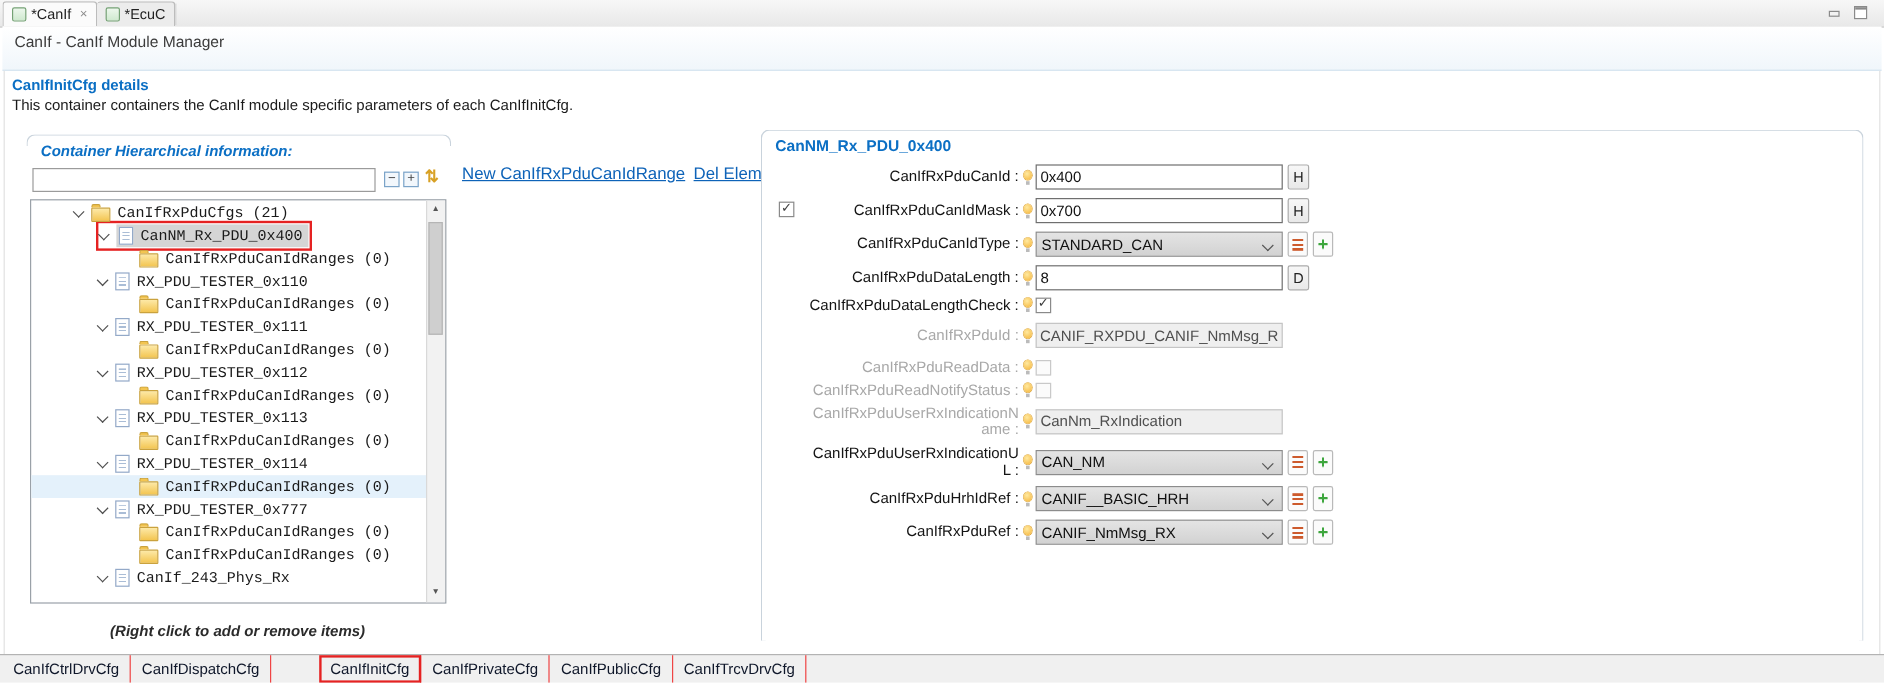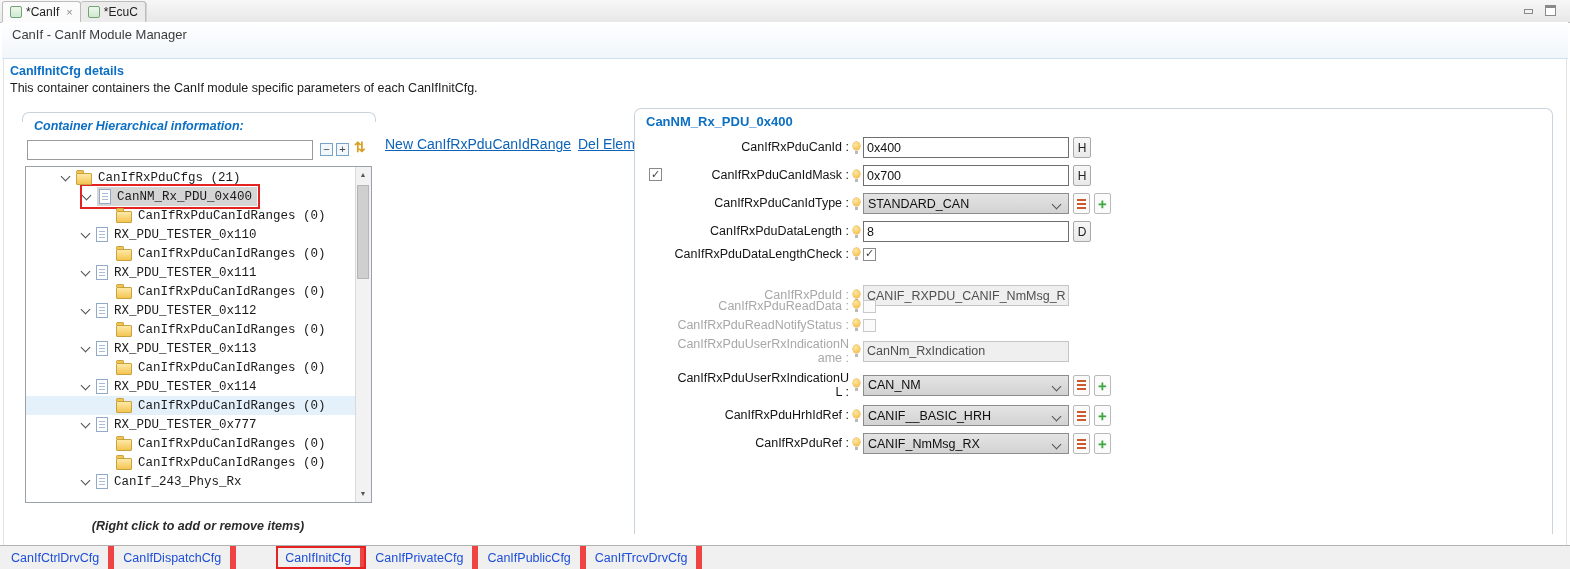--- a/index.html
+++ b/index.html
@@ -99,22 +99,22 @@
   .listicon { width:9px; height:10px; background:repeating-linear-gradient(to bottom,#cd5a2c 0 2px,transparent 2px 4px); }
   .plusicon { color:#3da63d; font-size:15px; font-weight:bold; line-height:1; text-shadow:0 1px 0 #cde8cd; }
   .cb { width:13px; height:13px; box-sizing:border-box; border:1px solid #8a8a8a; background:#fff;
     display:flex; align-items:center; justify-content:center; flex:none; }
   .cb .tick { font-size:11px; color:#3f3f3f; line-height:1; margin-top:-1px; }
   .cb.dim { border-color:#c9c9c9; background:#fbfbfb; }
   .pre-cb { position:absolute; left:14px; top:59px; }
   
   .bottombar { position:absolute; left:0; right:0; bottom:0; height:23px; background:#f0f0f0;
     border-top:1px solid #b3b3b3; display:flex; align-items:stretch; padding-left:2px; }
-  .btab { display:flex; align-items:center; padding:0 9px; font-size:12.5px; color:#1d4ed8;
-    border-right:6px solid #ef4444; }
+  .btab { display:flex; align-items:center; padding:0 9px; font-size:12.5px; color:#0f172a;
+    border-right:1px solid #ef4444; }
   .btab.active { outline:2px solid #e52222; outline-offset:-2px;margin-left:40px; }
 </style>
 </head>
 <body>
 
 <div class="tabbar">
   <div class="tabs">
     <div class="etab active">
       <span class="tabicon"></span>
       <span>*CanIf</span>
@@ -291,21 +291,21 @@
   </div>
 
   <div class="frow" style="top:138px">
     <div class="flabel">CanIfRxPduDataLengthCheck :</div>
     <span class="bulb"></span>
     <span class="cb">
         <span class="tick">✓</span>
       </span>
   </div>
 
-  <div class="frow" style="top:176px">
+  <div class="frow" style="top:160px">
     <div class="flabel dim">CanIfRxPduId :</div>
     <span class="bulb"></span>
     <input class="finput dim" disabled="" value="CANIF_RXPDU_CANIF_NmMsg_RX" style="">
   </div>
 
   <div class="frow" style="top:190px">
     <div class="flabel dim">CanIfRxPduReadData :</div>
     <span class="bulb"></span>
     <span class="cb dim"></span>
   </div>

